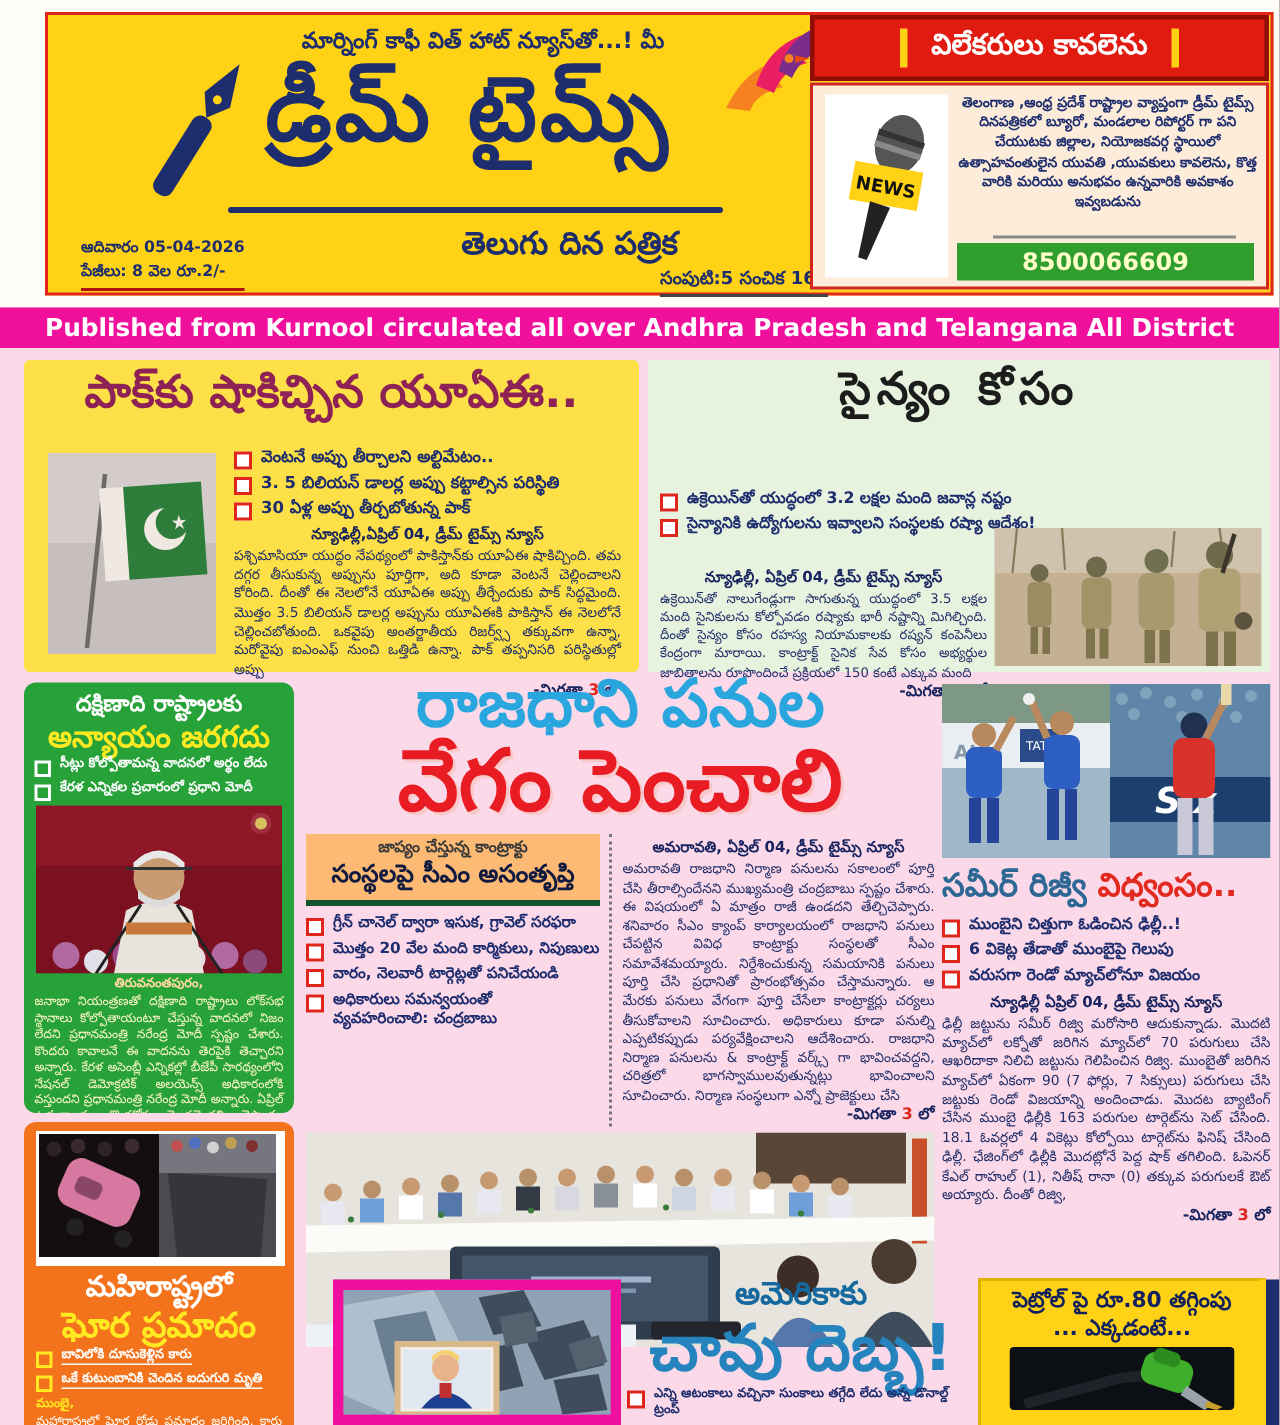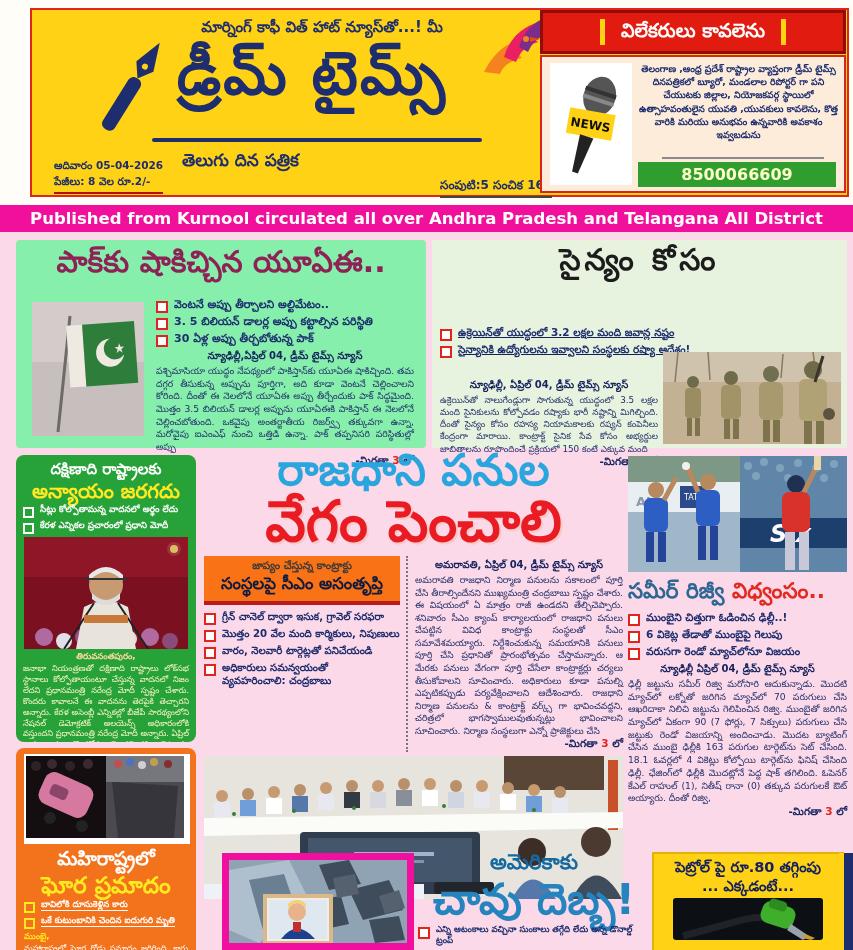--- a/index.html
+++ b/index.html
@@ -5,21 +5,21 @@
   html,body{margin:0;padding:0;background:#888;}
   #page{position:relative;width:853px;height:950px;margin:0 auto;background:#fbd9e9;overflow:hidden;
         font-family:"DejaVu Sans","Liberation Sans",sans-serif;color:#14225c;}
   .abs{position:absolute;}
   
   #top-white{position:absolute;top:0;left:0;width:853px;height:205px;background:#fffdf8;}
   #masthead{position:absolute;top:8px;left:30px;width:819px;height:189px;background:#ffd216;border:2px solid #e0251c;box-sizing:border-box;}
   #tagline{position:absolute;top:8px;left:95px;width:390px;text-align:center;font-weight:bold;font-size:15px;color:#1d2d6e;}
   #paper-title{position:absolute;top:28px;left:45px;width:470px;text-align:center;font-weight:bold;font-size:60px;color:#1d2d6e;letter-spacing:2px;}
   #title-rule{position:absolute;top:128px;left:120px;width:330px;height:4px;background:#1d2d6e;border-radius:2px;}
-  #subtitle{position:absolute;top:140px;left:150px;width:270px;text-align:left;font-weight:bold;font-size:17px;color:#1d2d6e;}
+  #subtitle{position:absolute;top:140px;left:150px;width:270px;text-align:right;font-weight:bold;font-size:21px;color:#1d2d6e;}
   #dateblock{position:absolute;top:148px;left:22px;font-size:10.5px;font-weight:bold;color:#1d2d6e;border-bottom:2px solid #b01010;padding-bottom:2px;line-height:1.5;}
   #issue{position:absolute;top:168px;left:408px;font-size:12px;font-weight:bold;color:#1d2d6e;border-bottom:2px solid #444;padding-bottom:1px;}
   
   #rec{position:absolute;top:0px;right:1px;width:306px;height:186px;border-radius:18px;}
   #rec-head{height:44px;background:#e11b10;border:3px solid #8f0d04;box-sizing:border-box;display:flex;align-items:center;justify-content:center;gap:16px;}
   #rec-head .bar{width:5px;height:26px;background:#ffd216;}
   #rec-title{color:#fff;font-weight:bold;font-size:19px;}
   #rec-body{position:relative;height:138px;background:#fdecda;border:2px solid #d0281c;box-sizing:border-box;margin-top:1px;}
   #mic-panel{position:absolute;left:8px;top:6px;width:82px;height:122px;background:#fff;}
   #rec-text{position:absolute;left:96px;top:5px;right:5px;font-size:9.3px;font-weight:bold;color:#1d2d6e;text-align:center;line-height:1.42;}
@@ -29,30 +29,30 @@
   #strip{position:absolute;top:205px;left:0;width:853px;height:27px;background:#f0109c;color:#fff;font-weight:bold;font-size:16.5px;text-align:center;line-height:27px;}
   
   .bullet{display:flex;align-items:flex-start;margin:2px 0;}
   .sq{flex:0 0 auto;width:8px;height:8px;border:2px solid #e0251c;margin:3px 6px 0 0;background:#fff;}
   .bl{font-weight:bold;font-size:11px;color:#1d2d6e;line-height:1.3;white-space:pre-line;}
   .dateline{font-weight:bold;font-size:10px;text-align:center;color:#17235f;margin:3px 0 1px;}
   .bodytext{font-size:9.4px;color:#22306a;text-align:justify;line-height:1.38;}
   .more{text-align:right;font-weight:bold;font-size:10.5px;color:#17235f;}
   .more .num{color:#e0251c;}
   
-  #pak{position:absolute;left:16px;top:240px;width:410px;height:208px;background:#86efac;border-radius:4px;}
+  #pak{position:absolute;left:16px;top:240px;width:410px;height:208px;background:#fde047;border-radius:4px;}
   #pak-head{font-size:30px;font-weight:bold;color:#8e2156;text-align:center;margin-top:4px;}
   #pak-flag{position:absolute;left:16px;top:62px;width:112px;height:134px;}
   #pak-right{position:absolute;left:140px;top:56px;width:258px;}
   #pak-right .bodytext{font-size:9.2px;}
   
   #russia{position:absolute;left:432px;top:240px;width:415px;height:208px;background:#e7f3de;}
   #ru-h1{text-align:center;font-weight:bold;font-size:30px;color:#1c1c1c;letter-spacing:4px;margin-top:2px;}
   #ru-h2{text-align:center;font-weight:bold;font-size:27px;color:#ef6d1a;letter-spacing:1px;}
-  #ru-bullets{position:absolute;left:8px;top:84px;width:310px;text-decoration:underline;}
+  #ru-bullets{position:absolute;left:8px;top:84px;width:310px;}
   #ru-bullets .bl{font-size:10.5px;}
   #ru-body{position:absolute;left:8px;top:136px;width:218px;}
   #ru-body .bodytext{font-size:8.8px;}
   #ru-img{position:absolute;right:6px;top:112px;width:178px;height:92px;}
   
   #modi{position:absolute;left:16px;top:455px;width:180px;height:287px;background:#27a238;border-radius:8px;box-sizing:border-box;padding:5px 7px;overflow:hidden;}
   #modi-h1{color:#fff;font-weight:bold;font-size:15px;text-align:center;}
   #modi-h2{color:#ffe920;font-weight:bold;font-size:20px;text-align:center;line-height:1.05;}
   #modi .bl{color:#fff;font-size:8.8px;}
   #modi .sq{width:7px;height:7px;border-color:#fff;background:#27a238;}
@@ -67,21 +67,21 @@
   #acc .bl{color:#fff;font-size:8.6px;border-bottom:1px solid #fff;}
   #acc .sq{width:7px;height:7px;border-color:#ffe920;background:#f3731c;}
   #acc-date{color:#ffe920;font-weight:bold;font-size:8.4px;text-align:left;margin-top:0;}
   #acc-body{color:#fff;font-size:8.2px;text-align:justify;line-height:1.35;}
   
   #capital{position:absolute;left:204px;top:448px;width:419px;}
   #cap-h1{color:#2aa6df;font-weight:bold;font-size:44px;text-align:center;line-height:1;}
   #cap-h2{color:#ea1c23;font-weight:bold;font-size:57px;text-align:center;line-height:1.02;text-shadow:2px 2px 0 #f9c9c9;}
   #cap-cols{display:flex;margin-top:6px;}
   #cap-left{width:202px;box-sizing:border-box;padding-right:6px;}
-  #cap-yellow{background:#f97316;border-bottom:4px solid #b91c1c;text-align:center;padding:3px 2px 4px;}
+  #cap-yellow{background:#fdba74;border-bottom:4px solid #14532d;text-align:center;padding:3px 2px 4px;}
   #cap-yl1{font-weight:bold;font-size:10.5px;color:#3a3a3a;}
   #cap-yl2{font-weight:bold;font-size:16.5px;color:#101a40;}
   #cap-left .bl{font-size:10.2px;}
   #cap-right{width:217px;box-sizing:border-box;border-left:2px dotted #777;padding-left:7px;}
   #cap-right .bodytext{font-size:9.1px;}
   #meeting{width:419px;height:143px;margin-top:4px;}
   
   #cricket{position:absolute;left:628px;top:456px;width:219px;}
   #ck-img{width:219px;height:116px;}
   #ck-head{font-weight:bold;font-size:21.5px;margin:6px 0 3px;}

